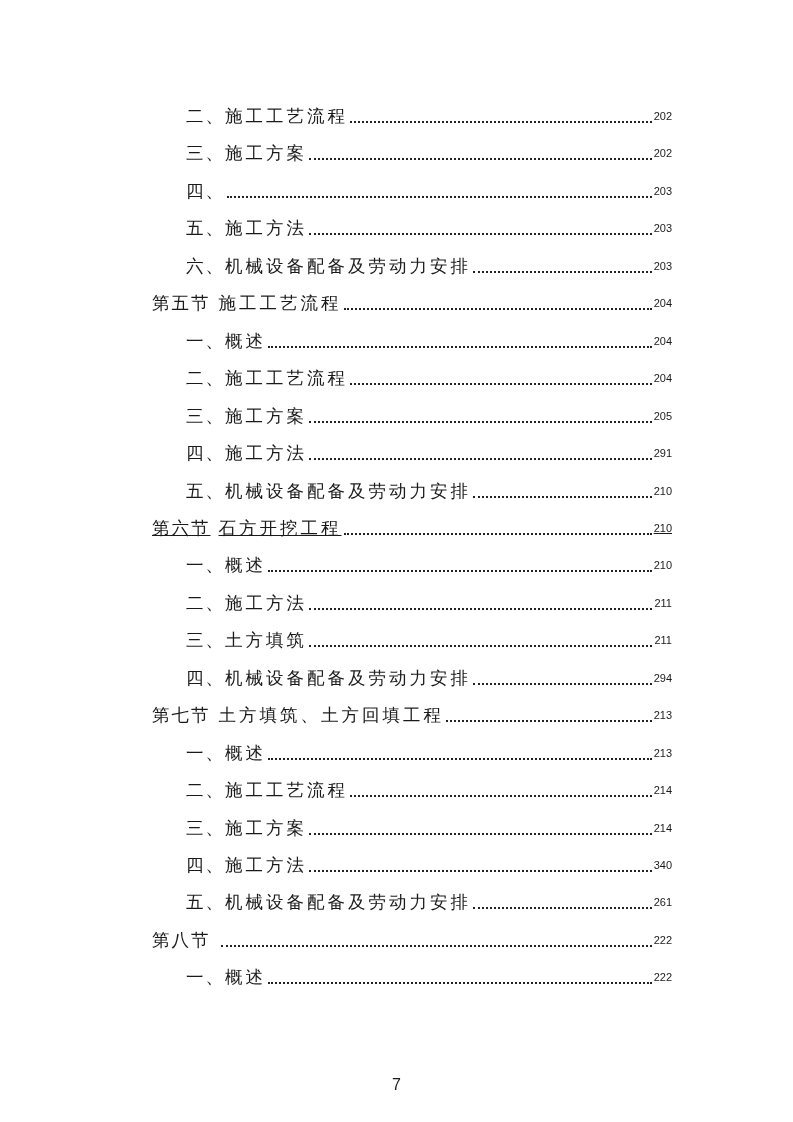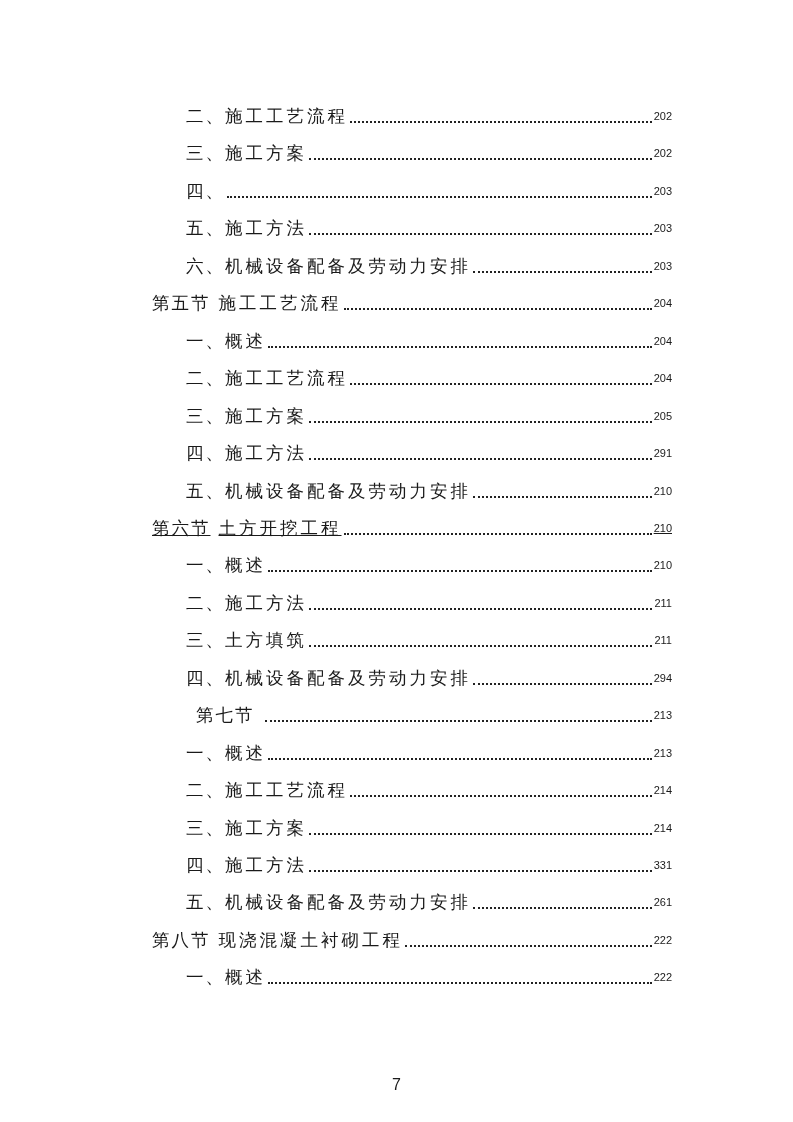--- a/index.html
+++ b/index.html
@@ -96,21 +96,21 @@
     <div class="row sub" style="top: 374.5px;">
       <span class="num">五、</span>
       <span class="gap" style="width: 0px;"></span>
       <span class="title">机械设备配备及劳动力安排</span>
       <span class="dots"></span>
       <span class="page">210</span>
     </div>
     <div class="row section" style="top: 411.95px; text-decoration: underline;">
       <span class="num">第六节</span>
       <span class="gap"></span>
-      <span class="title">土方开挖工程</span>
+      <span class="title">石方开挖工程</span>
       <span class="dots"></span>
       <span class="page">210</span>
     </div>
     <div class="row sub" style="top: 449.4px;">
       <span class="num">一、</span>
       <span class="gap" style="width: 0px;"></span>
       <span class="title">概述</span>
       <span class="dots"></span>
       <span class="page">210</span>
     </div>
@@ -128,23 +128,24 @@
       <span class="dots"></span>
       <span class="page">211</span>
     </div>
     <div class="row sub" style="top: 561.75px;">
       <span class="num">四、</span>
       <span class="gap" style="width: 0px;"></span>
       <span class="title">机械设备配备及劳动力安排</span>
       <span class="dots"></span>
       <span class="page">294</span>
     </div>
-    <div class="row section" style="top: 599.2px; margin-left: 44px;">
+    <div class="row section" style="top: 599.2px;">
       <span class="num">第七节</span>
       <span class="gap"></span>
+      <span class="title">土方填筑、土方回填工程</span>
       <span class="dots"></span>
       <span class="page">213</span>
     </div>
     <div class="row sub" style="top: 636.65px;">
       <span class="num">一、</span>
       <span class="gap" style="width: 0px;"></span>
       <span class="title">概述</span>
       <span class="dots"></span>
       <span class="page">213</span>
     </div>
@@ -160,33 +161,32 @@
       <span class="gap" style="width: 0px;"></span>
       <span class="title">施工方案</span>
       <span class="dots"></span>
       <span class="page">214</span>
     </div>
     <div class="row sub" style="top: 749px;">
       <span class="num">四、</span>
       <span class="gap" style="width: 0px;"></span>
       <span class="title">施工方法</span>
       <span class="dots"></span>
-      <span class="page">331</span>
+      <span class="page">340</span>
     </div>
     <div class="row sub" style="top: 786.45px;">
       <span class="num">五、</span>
       <span class="gap" style="width: 0px;"></span>
       <span class="title">机械设备配备及劳动力安排</span>
       <span class="dots"></span>
       <span class="page">261</span>
     </div>
     <div class="row section" style="top: 823.9px;">
       <span class="num">第八节</span>
       <span class="gap"></span>
-      <span class="title">现浇混凝土衬砌工程</span>
       <span class="dots"></span>
       <span class="page">222</span>
     </div>
     <div class="row sub" style="top: 861.35px;">
       <span class="num">一、</span>
       <span class="gap" style="width: 0px;"></span>
       <span class="title">概述</span>
       <span class="dots"></span>
       <span class="page">222</span>
     </div>

